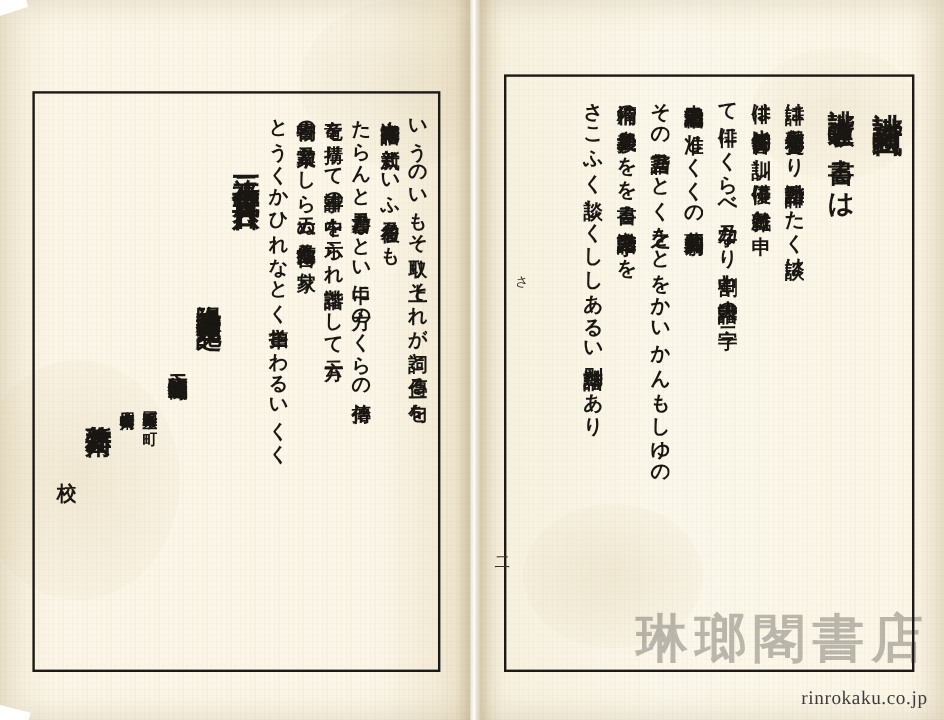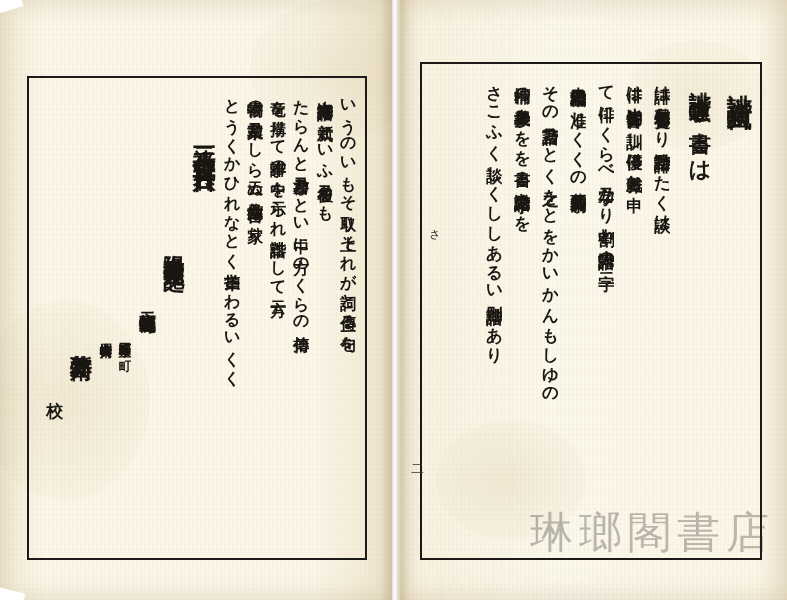--- a/index.html
+++ b/index.html
@@ -189,21 +189,21 @@
     font-size: 13px;
     color: #3a332a;
   }
 
   
   .watermark {
     position: absolute;
     right: 12px;
     bottom: 38px;
     font-size: 43px;
-    font-weight: 400;
+    font-weight: 700;
     letter-spacing: 6px;
     color: rgba(40,38,34,0.30);
     font-family: "DejaVu Serif", serif;
     pointer-events: none;
     white-space: nowrap;
   }
   .watermark-url {
     position: absolute;
     right: 14px;
     bottom: 8px;
@@ -248,20 +248,21 @@
       <div class="col brush">史記乃滑稽に准じくくの藝并名利四条</div>
       <div class="col brush">その言諧乃ことく之をとをかいかんもしゆの</div>
       <div class="col brush">清楠の奧義抄かをを書る之誹諧乃字にを</div>
       <div class="col brush">さこふく談しくししあるい則誹諧とあり</div>
     </div>
 
     <div class="margin-note" style="left:30px; top:222px;">さ</div>
     <div class="folio" style="left:12px; top:455px;">二</div>
 
     <div class="watermark">琳瑯閣書店</div>
+    <div class="watermark-url">rinrokaku.co.jp</div>
   </div>
 
   <div class="page left">
     <div class="grain"></div>
     <div class="stain" style="left:-20px; top:300px; width:170px; height:200px; background:radial-gradient(ellipse, rgba(195,170,115,0.18), rgba(195,170,115,0));"></div>
     <div class="stain" style="left:250px; top:0px; width:170px; height:140px; background:radial-gradient(ellipse, rgba(185,160,105,0.14), rgba(185,160,105,0));"></div>
     <div class="edge-shadow"></div>
 
     <div class="frame left"></div>
 

